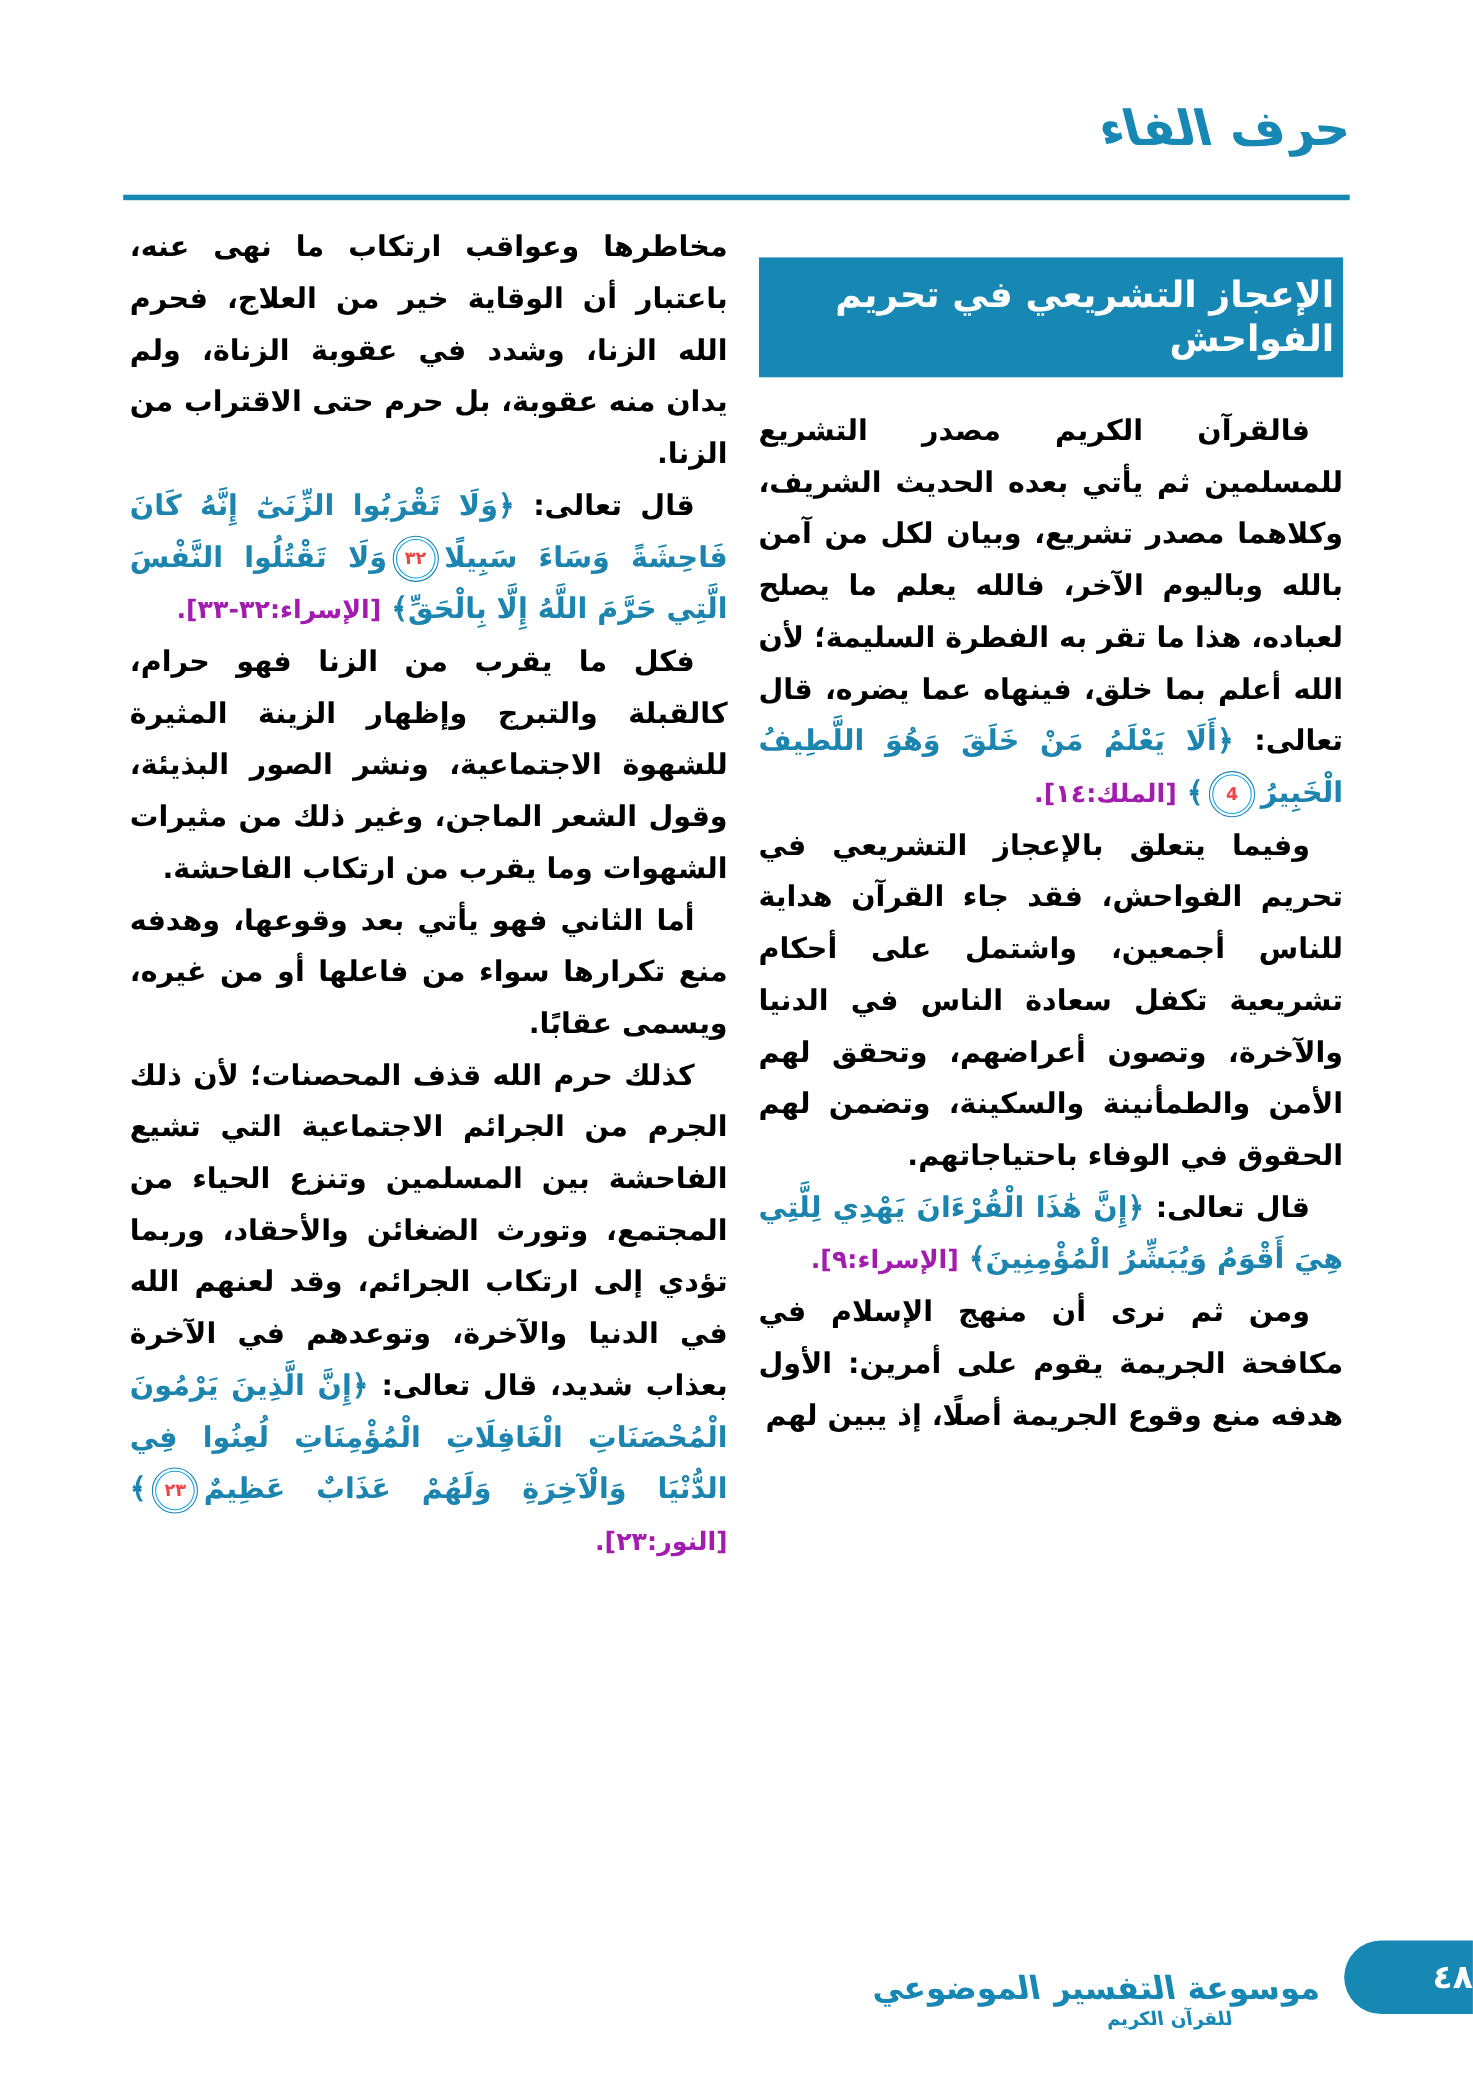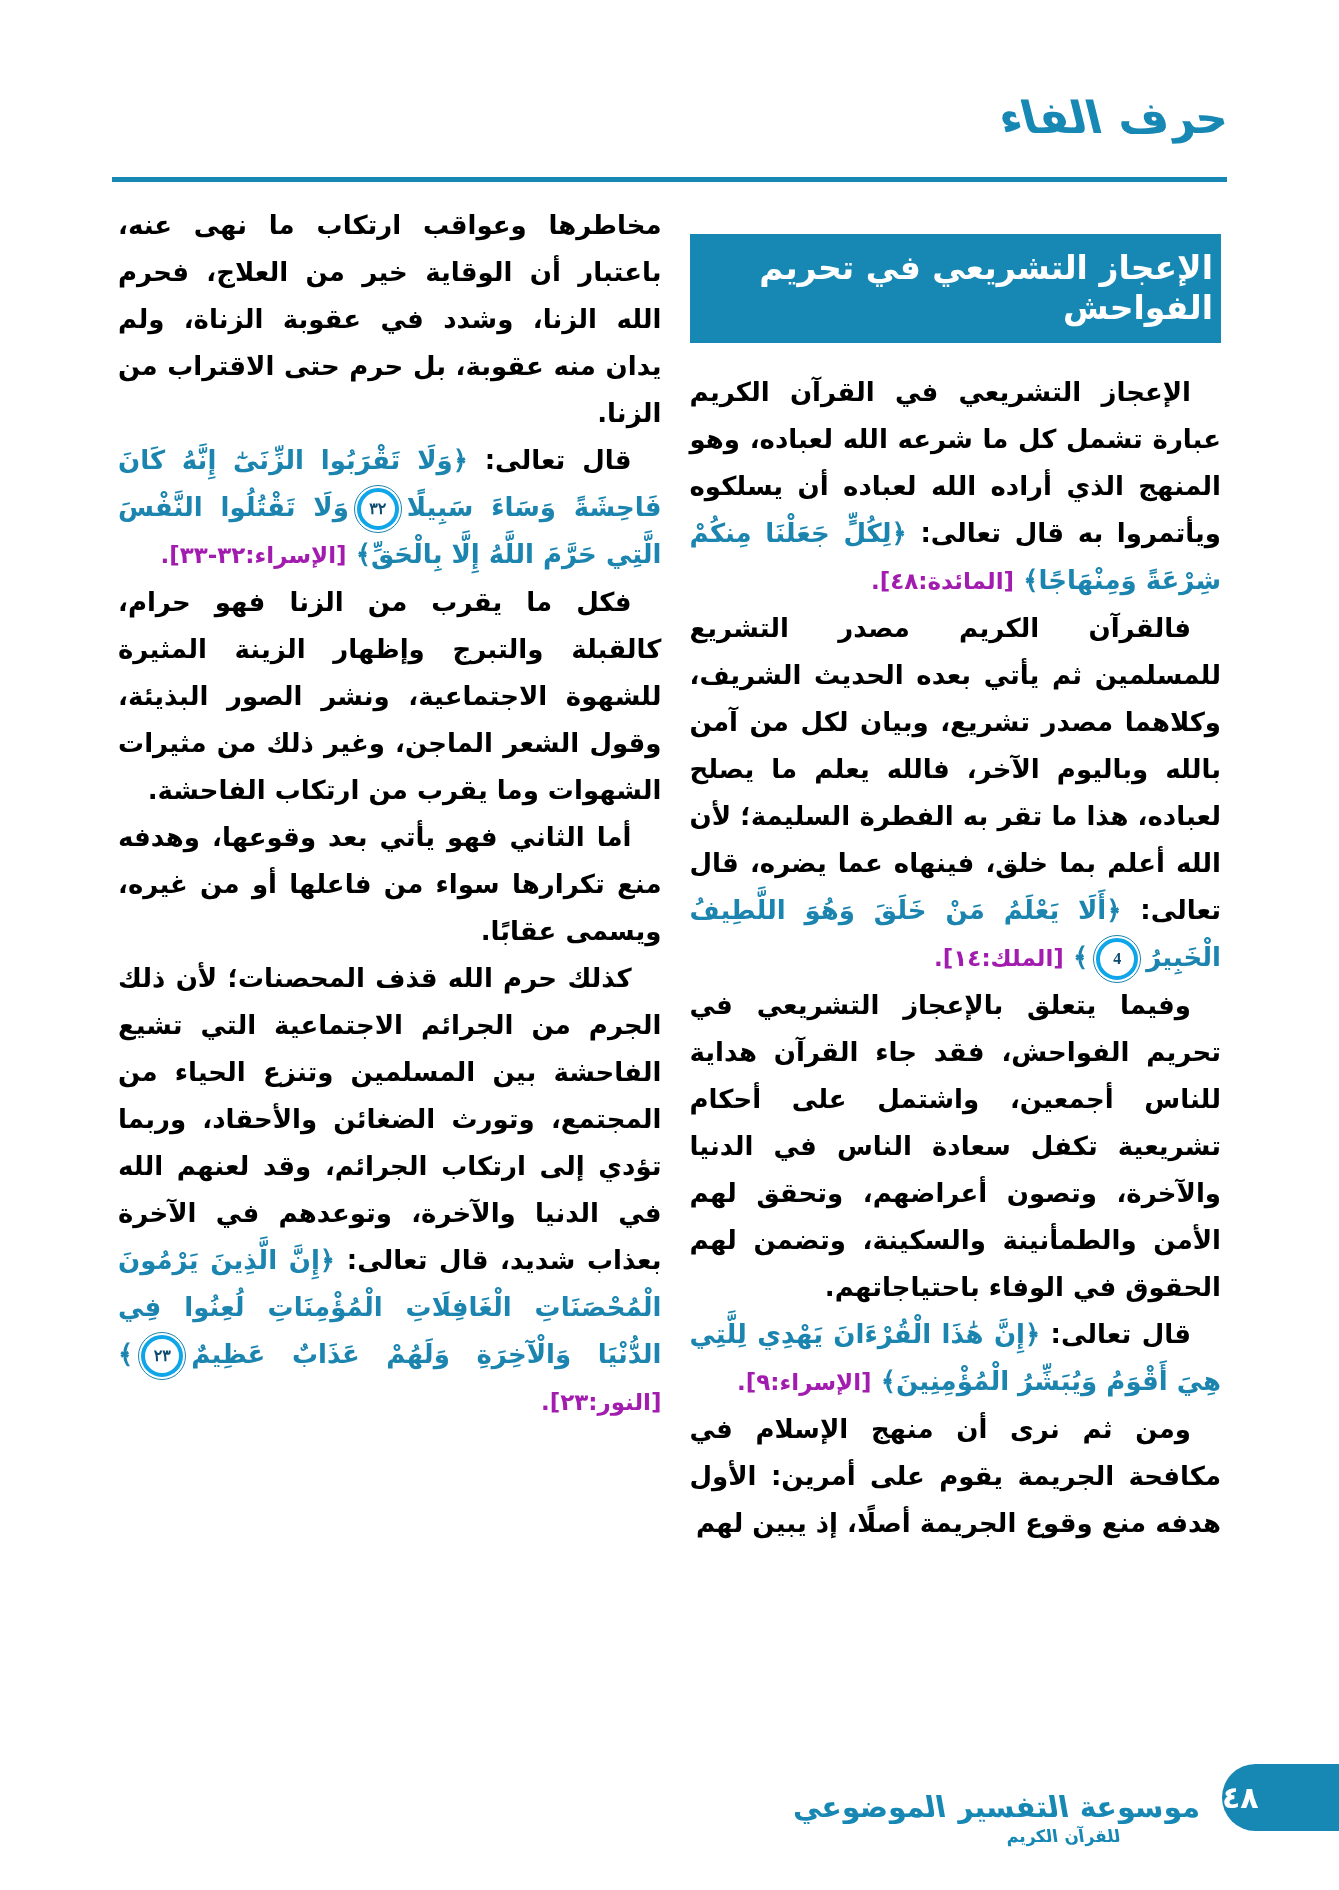--- a/index.html
+++ b/index.html
@@ -32,62 +32,57 @@
   }
   .para{
     margin:0;font-size:26px;font-weight:bold;color:#000000;
     line-height:47px;text-align:justify;direction:rtl;
   }
   .para.indent{text-indent:30px;}
   .verse{color:#1b84af;}
   .ref{color:#a21caf;font-size:23px;}
   .ayah-num{
     display:inline-flex;align-items:center;justify-content:center;
-    width:34px;height:34px;border:4px solid #0ea5e9;outline:1px solid #1b84af;
-    outline-offset:2px;border-radius:50%;color:#0c4a6e;font-size:16px;
-    vertical-align:middle;margin:0 8px;text-indent:0;line-height:1;font-family:Liberation Serif, serif;
+    width:34px;height:34px;border:1px solid #0ea5e9;outline:1px solid #1b84af;
+    outline-offset:2px;border-radius:50%;color:#ef4444;font-size:16px;
+    vertical-align:middle;margin:0 8px;text-indent:0;line-height:1;
   }
   
   .footer-logo{
     position:absolute;bottom:44px;right:140px;width:272px;text-align:center;
     color:#1787b4;direction:rtl;
   }
   .footer-logo .l1{
     font-size:29px;font-weight:bold;transform:skewX(10deg);letter-spacing:-1px;
     white-space:nowrap;
   }
   .footer-logo .l2{
     font-size:17px;font-weight:bold;margin-top:2px;transform:skewX(8deg);
   }
   .page-badge{
     position:absolute;right:0;bottom:59px;width:117px;height:67px;
     background:#1787b4;border-radius:34px 0 0 34px;
-    display:flex;align-items:center;justify-content:flex-end;
+    display:flex;align-items:center;justify-content:flex-start;
     color:#ffffff;font-size:30px;font-weight:bold;
   }
 </style>
 </head>
 <body>
 
 <div class="page">
 
   <div class="header-title">حرف الفاء</div>
   <div class="header-rule"></div>
 
   <div class="content">
 
     <div class="col col-right">
 
       <div class="section-title">الإعجاز التشريعي في تحريم الفواحش</div>
 
-      <p class="para indent">
-        <span>الإعجاز التشريعي في القرآن الكريم عبارة تشمل كل ما شرعه الله لعباده، وهو المنهج الذي أراده الله لعباده أن يسلكوه ويأتمروا به قال تعالى:</span>
-        <span class="verse">﴿لِكُلٍّ جَعَلْنَا مِنكُمْ شِرْعَةً وَمِنْهَاجًا﴾</span>
-        <span class="ref">[المائدة:٤٨].</span>
-      </p>
 
       <p class="para indent">
         <span>فالقرآن الكريم مصدر التشريع للمسلمين ثم يأتي بعده الحديث الشريف، وكلاهما مصدر تشريع، وبيان لكل من آمن بالله وباليوم الآخر، فالله يعلم ما يصلح لعباده، هذا ما تقر به الفطرة السليمة؛ لأن الله أعلم بما خلق، فينهاه عما يضره، قال تعالى:</span>
         <span class="verse">﴿أَلَا يَعْلَمُ مَنْ خَلَقَ وَهُوَ اللَّطِيفُ الْخَبِيرُ</span><span class="ayah-num">4</span><span class="verse">﴾</span>
         <span class="ref">[الملك:١٤].</span>
       </p>
 
       <p class="para indent">
         <span>وفيما يتعلق بالإعجاز التشريعي في تحريم الفواحش، فقد جاء القرآن هداية للناس أجمعين، واشتمل على أحكام تشريعية تكفل سعادة الناس في الدنيا والآخرة، وتصون أعراضهم، وتحقق لهم الأمن والطمأنينة والسكينة، وتضمن لهم الحقوق في الوفاء باحتياجاتهم.</span>
       </p>

